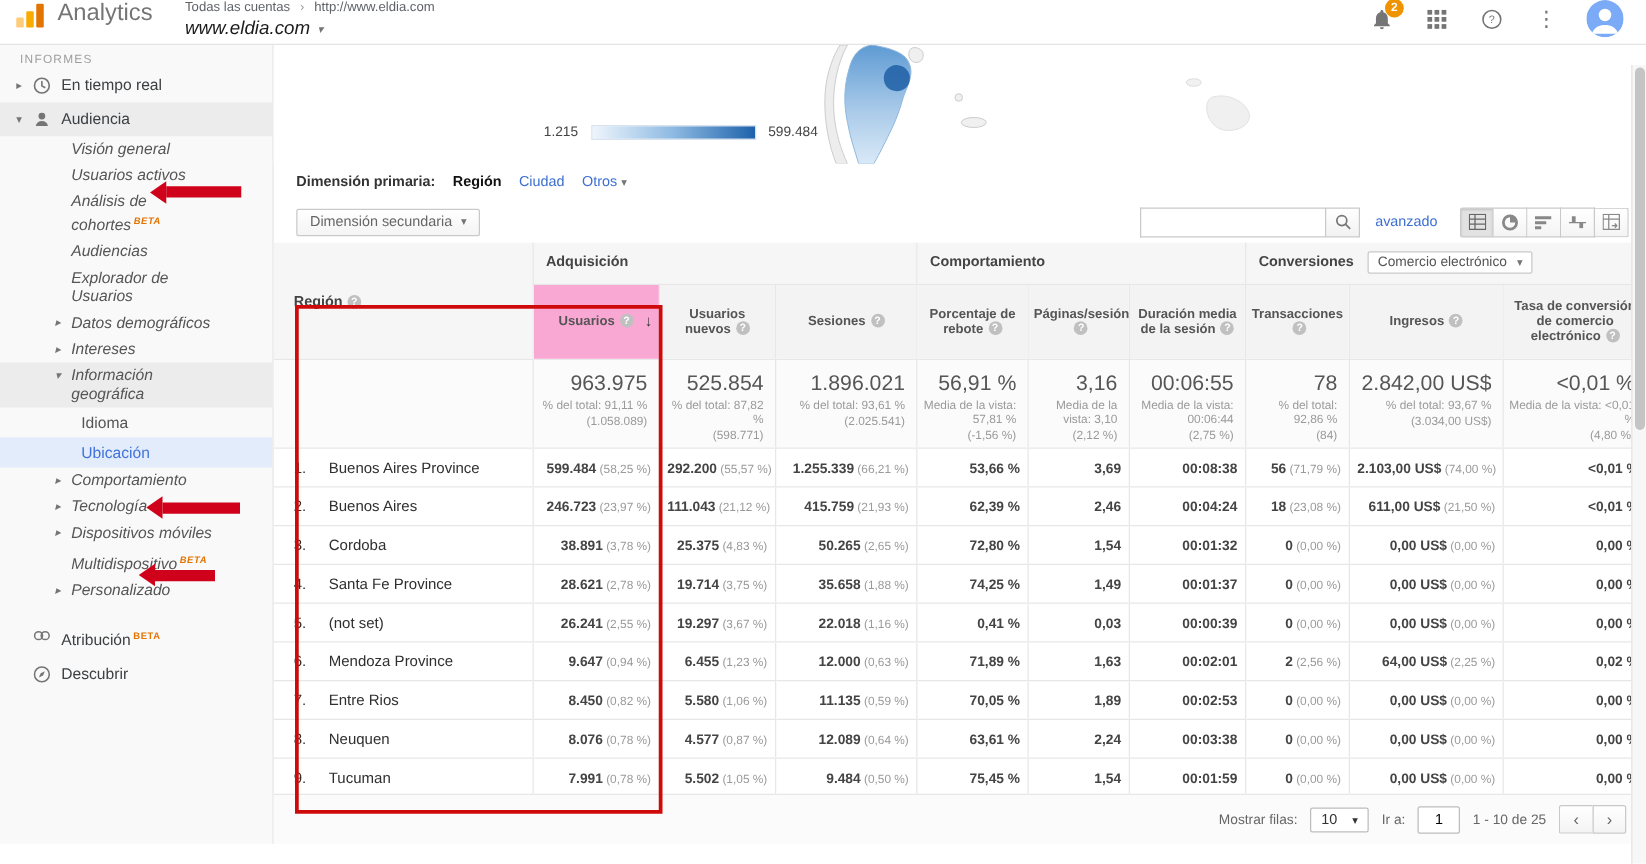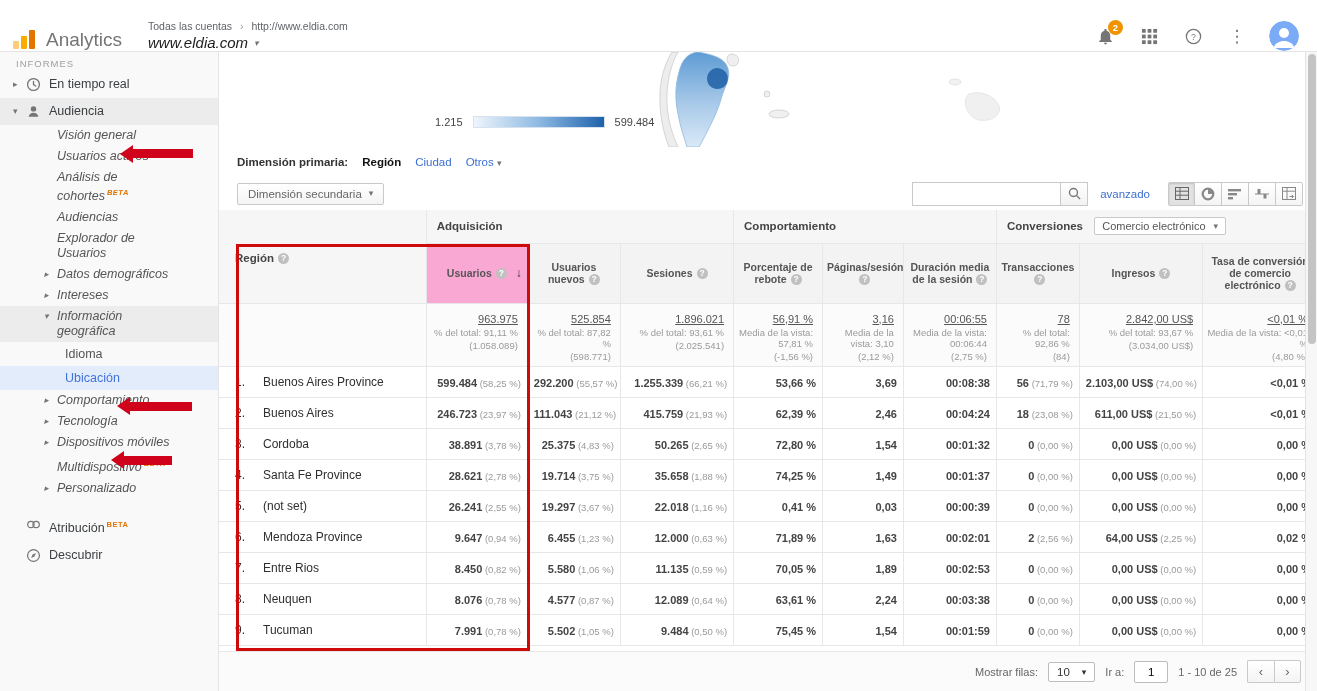--- a/index.html
+++ b/index.html
@@ -1,20 +1,20 @@
 <!DOCTYPE html>
 <html lang="es"><head>
 <meta charset="utf-8">
 <style>
   * { margin:0; padding:0; box-sizing:border-box; }
   html,body { width:1317px; height:691px; overflow:hidden; }
   body { font-family:"Liberation Sans", sans-serif; background:#fff; position:relative; color:#333; }
 
   
-  .topbar { height:52px; background:#fff; border-bottom:1px solid #e4e4e4; display:flex; align-items:flex-end; padding:0 14px 0 12px; position:relative; z-index:10; }
+  .topbar { height:36px; background:#fff; border-bottom:1px solid #e4e4e4; display:flex; align-items:flex-start; padding:0 14px 10px 12px; position:relative; z-index:10; }
   .ga-logo { width:26px; height:24px; position:relative; margin-right:8px; flex:none; }
   .ga-logo i { position:absolute; bottom:2px; width:6px; background:#f9ab00; border-radius:1px; }
   .ga-logo i:nth-child(1){ left:1px; height:8px; background:#ffcd7a; }
   .ga-logo i:nth-child(2){ left:9px; height:13px; }
   .ga-logo i:nth-child(3){ left:17px; height:19px; background:#e37400; }
   .ga-name { font-size:19px; color:#757575; margin-right:26px; }
   .acct-block { display:flex; flex-direction:column; justify-content:center; gap:2px; }
   .bc { font-size:10.5px; color:#5f6368; }
   .bc .sep { margin:0 5px; color:#9e9e9e; }
   .acct { font-size:15px; color:#1c1c1c; display:flex; align-items:center; gap:6px;font-style:italic; }
@@ -83,21 +83,21 @@
   .group-row th { height:33px; background:#f6f6f6; font-size:11.5px; font-weight:bold; color:#444; text-align:left; padding:0 10px; border-left:1px solid #e7e7e7; }
   .region-th { background:#f6f6f6; vertical-align:top; padding:42px 10px 0 16px !important; border-left:none !important; font-size:11.5px; color:#555; }
   .conv-select { display:inline-flex; align-items:center; gap:8px; border:1px solid #c9c9c9; background:#fff; border-radius:2px; font-size:11px; font-weight:normal; color:#555; padding:2px 7px; margin-left:8px; cursor:pointer; }
   .cols-row th { height:60px; background:#f3f3f3; font-size:10.5px; font-weight:bold; color:#555; text-align:center; vertical-align:middle; padding:4px 4px; border-left:1px solid #e7e7e7; position:relative; }
   .cols-row th.sorted { background:#f9a8d4; }
   .help { display:inline-block; width:11px; height:11px; border-radius:50%; background:#c0c0c0; color:#fff; font-size:8.5px; line-height:11px; text-align:center; margin-left:4px; font-weight:bold; vertical-align:1px; }
   .sort-arrow { position:absolute; right:5px; top:50%; transform:translateY(-50%); font-size:12px; color:#333; font-weight:normal; }
   .sum-cell { background:#fbfbfb; border-left:1px solid #e7e7e7; text-align:right; vertical-align:top; padding:9px 9px 4px 4px; }
   .sum-region { background:#fbfbfb; }
   .sum-wrap { max-height:58px; overflow:hidden; }
-  .sum-val { font-size:11px; color:#565656; white-space:nowrap;text-decoration:underline; }
+  .sum-val { font-size:17px; color:#565656; white-space:nowrap; }
   .sum-sub { font-size:9.5px; color:#9a9a9a; margin-top:2px; line-height:11px; }
   td.num { text-align:right; padding:6px 6px; border-left:1px solid #e7e7e7; white-space:nowrap; overflow:hidden; }
   td .val { font-weight:bold; color:#444; font-size:11px; }
   td .pct { color:#9a9a9a; font-size:9.5px; }
   td.region-cell { padding:6px 8px 6px 16px; font-size:12px; color:#2f2f2f; white-space:nowrap; overflow:hidden; }
   .rank { display:inline-block; width:28px; }
 
   
   .tfooter { height:40px; flex:none; display:flex; align-items:center; justify-content:flex-end; gap:10px; padding-right:16px; font-size:11px; color:#666; background:#fbfbfb; border-top:1px solid #e7e7e7; }
   .mini-select { display:inline-flex; align-items:center; gap:12px; border:1px solid #bdbdbd; border-radius:2px; background:#fff; padding:3px 8px; font-size:11.5px; color:#333; cursor:pointer; }

